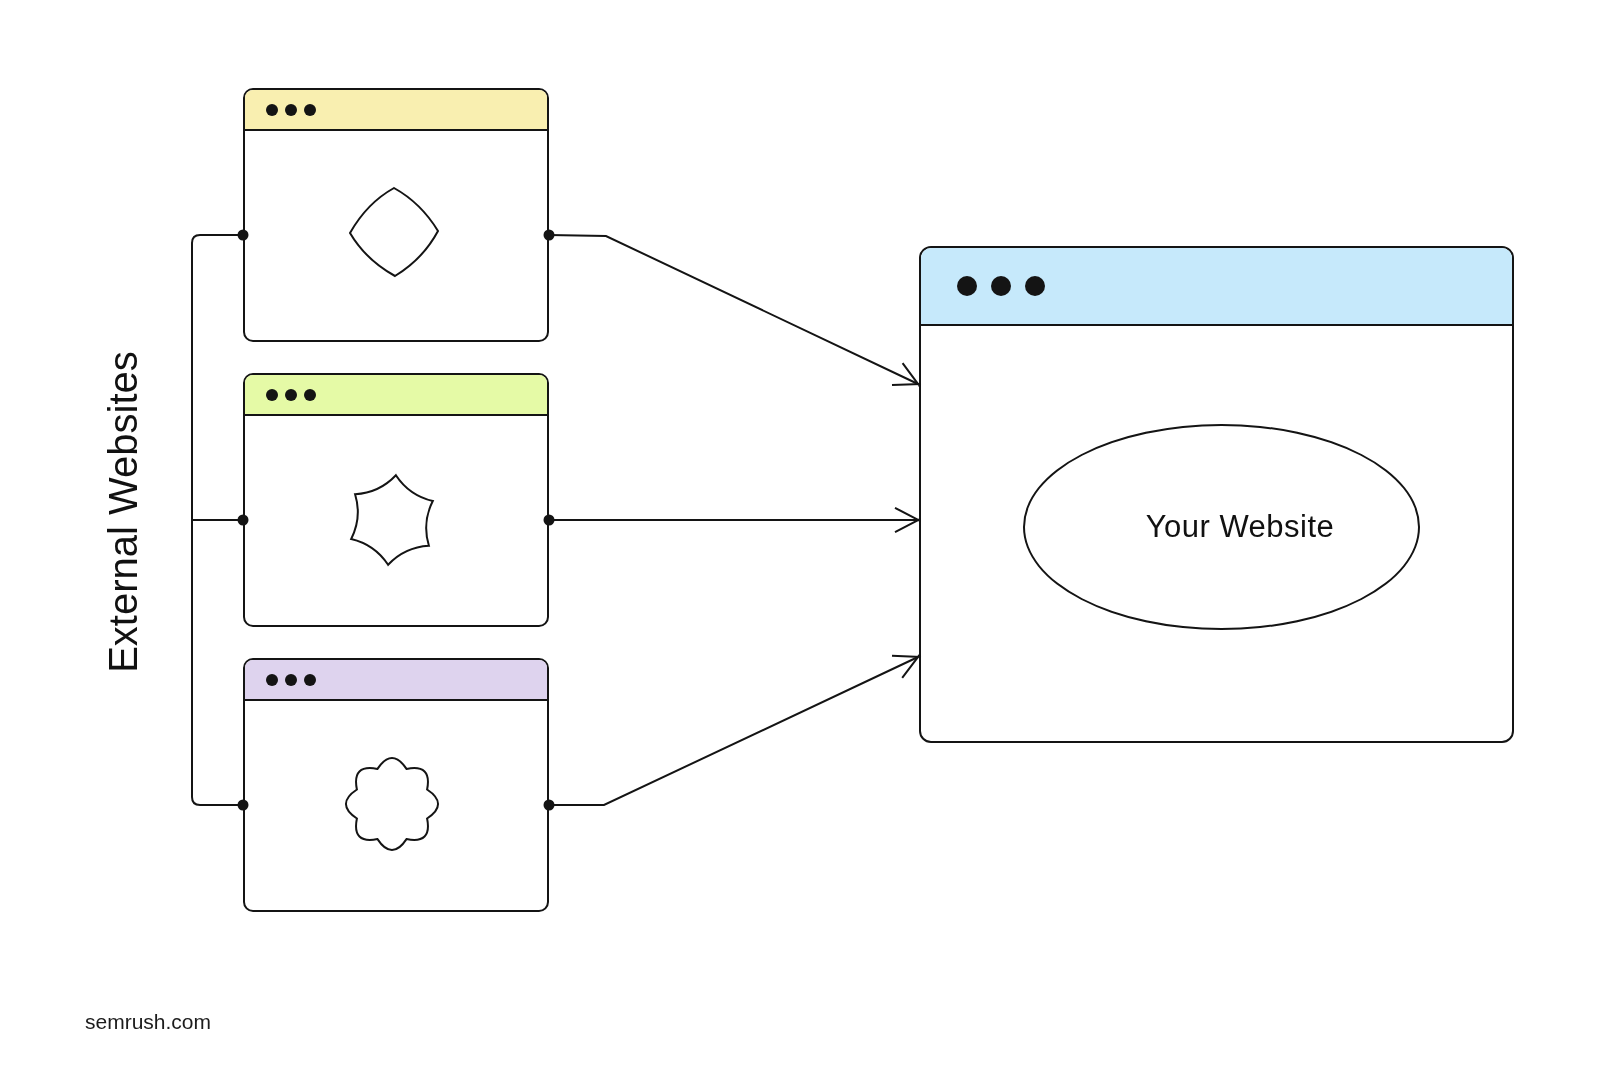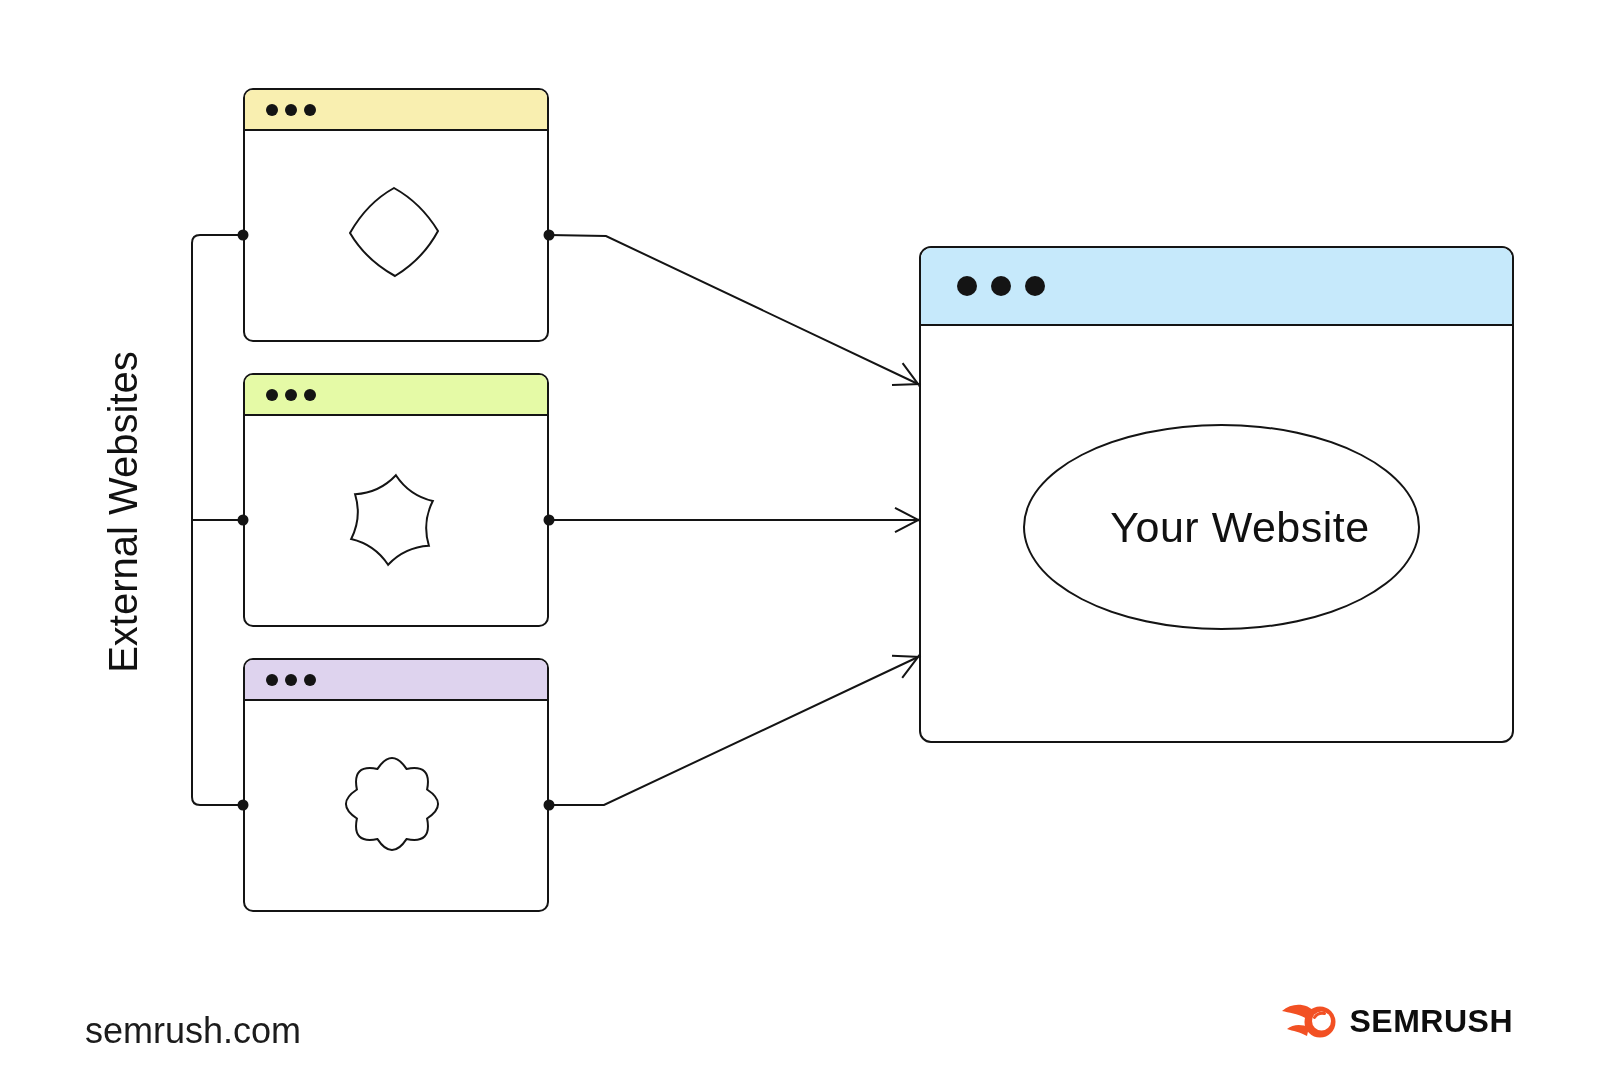--- a/index.html
+++ b/index.html
@@ -16,32 +16,32 @@
   .win-small .win-header{height:41px;padding-left:21px;gap:7px;}
   .tdot{width:12px;height:12px;border-radius:50%;background:#141414;flex:0 0 auto;}
   .win-main{left:919px;top:246px;width:595px;height:497px;border-radius:12px;}
   .win-main .win-header{height:78px;padding-left:36px;gap:14px;}
   .win-main .tdot{width:20px;height:20px;}
   .win-body{position:relative;width:100%;}
   
   .ellipse{position:absolute;left:1023px;top:424px;width:397px;height:206px;border:2px solid #141414;
            border-radius:50%;box-sizing:border-box;display:flex;align-items:center;justify-content:center;
            background:#fff;z-index:2;}
-  .ellipse-label{font-size:43px;font-weight:500;letter-spacing:0.5px;color:#111;white-space:nowrap;margin-left:37px;}
+  .ellipse-label{font-size:31px;font-weight:500;letter-spacing:0.5px;color:#111;white-space:nowrap;margin-left:37px;}
   
   .label-external{position:absolute;left:123px;top:512px;transform:translate(-50%,-50%) rotate(-90deg);
                   transform-origin:center;font-size:40px;font-weight:500;white-space:nowrap;z-index:4;}
   .label-backlinks{position:absolute;left:737px;top:462px;transform:translate(-50%,-50%);
                    font-size:42px;font-weight:600;white-space:nowrap;z-index:4;}
   
   .overlay{position:absolute;left:0;top:0;width:1600px;height:1070px;z-index:3;pointer-events:none;}
   .overlay path,.overlay line{stroke:#141414;stroke-width:2;fill:none;}
   .overlay .cdot{fill:#141414;stroke:none;}
   
-  .footer-url{position:absolute;left:85px;top:1010px;font-size:36px;color:#1c1c1c;z-index:4;}
+  .footer-url{position:absolute;left:85px;top:1010px;font-size:21px;color:#1c1c1c;z-index:4;}
   .logo{position:absolute;right:87px;top:998px;display:flex;align-items:center;gap:11px;height:46px;z-index:4;}
   .logo-text{font-size:32px;font-weight:800;letter-spacing:0.5px;color:#0e0e0e;white-space:nowrap;}
 </style>
 </head>
 <body>
 
 <div class="canvas">
 
   <div class="win win-small" id="win1">
     <div class="win-header" style="background-color: rgb(249, 239, 176);">
@@ -109,24 +109,14 @@
     <path d="M394,188 Q421,203 438,231 Q423,259 395,276 Q366,260 350,233 Q367,203 394,188 Z"></path>
     <path d="M388.1,564.8 Q374.8,544.6 351.2,539 Q362.1,517.4 355.1,494.2 Q379.3,492.8 395.9,475.2
              Q409.2,495.4 432.8,501 Q421.9,522.6 428.9,545.8 Q404.7,547.2 388.1,564.8 Z"></path>
     <path d="M427.1,818.5 Q432.3,844.3 406.5,839.1 Q392,861 377.5,839.1 Q351.7,844.3 356.9,818.5
              Q335,804 356.9,789.5 Q351.7,763.7 377.5,768.9 Q392,747 406.5,768.9 Q432.3,763.7 427.1,789.5
              Q449,804 427.1,818.5 Z"></path>
   </svg>
 
   <div class="footer-url">semrush.com</div>
 
-  <div class="logo">
-    <svg width="58" height="44" viewBox="0 0 58 44">
-      <path d="M2,12 C12,3 27,4 35,13 L30,22 C21,15 10,14 2,12 Z" fill="#F25023"></path>
-      <path d="M7,30 C13,25 21,25 29,28 L27,37 C20,33 13,32 7,30 Z" fill="#F25023"></path>
-      <circle cx="40" cy="23" r="15.5" fill="#F25023"></circle>
-      <circle cx="41.5" cy="22" r="9.5" fill="#ffffff"></circle>
-      <path d="M34.5,18.5 A9.5,9.5 0 0 1 44.5,14.5" fill="none" stroke-width="3" stroke-linecap="round" stroke="#F25023"></path>
-    </svg>
-    <span class="logo-text">SEMRUSH</span>
-  </div>
 
 </div>
 
 </body></html>

